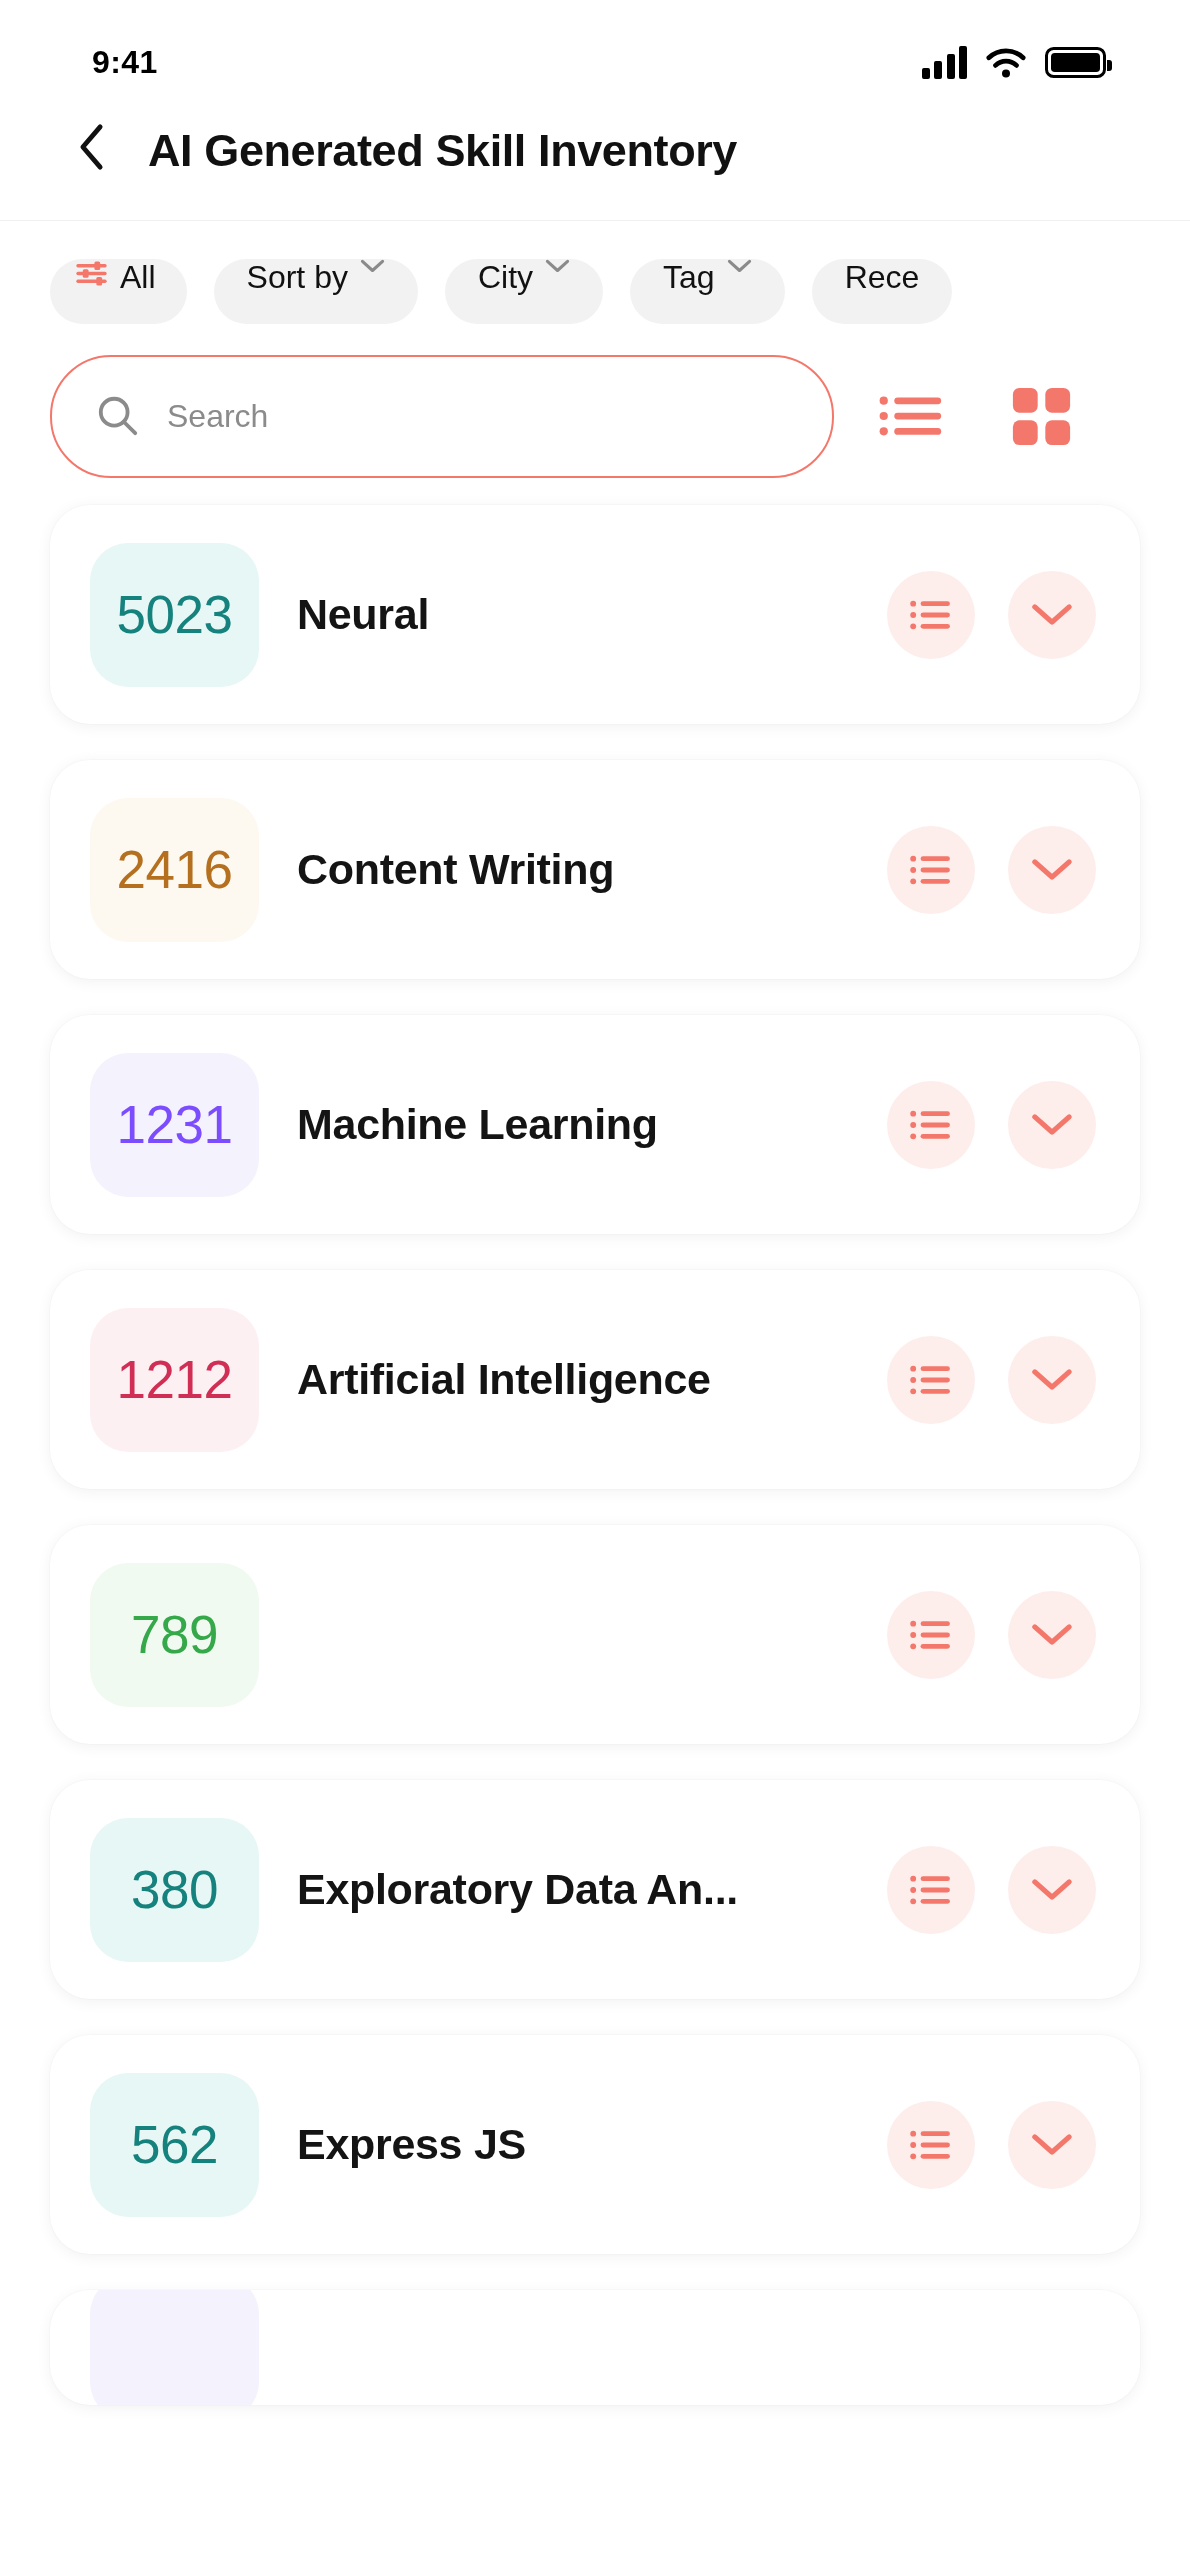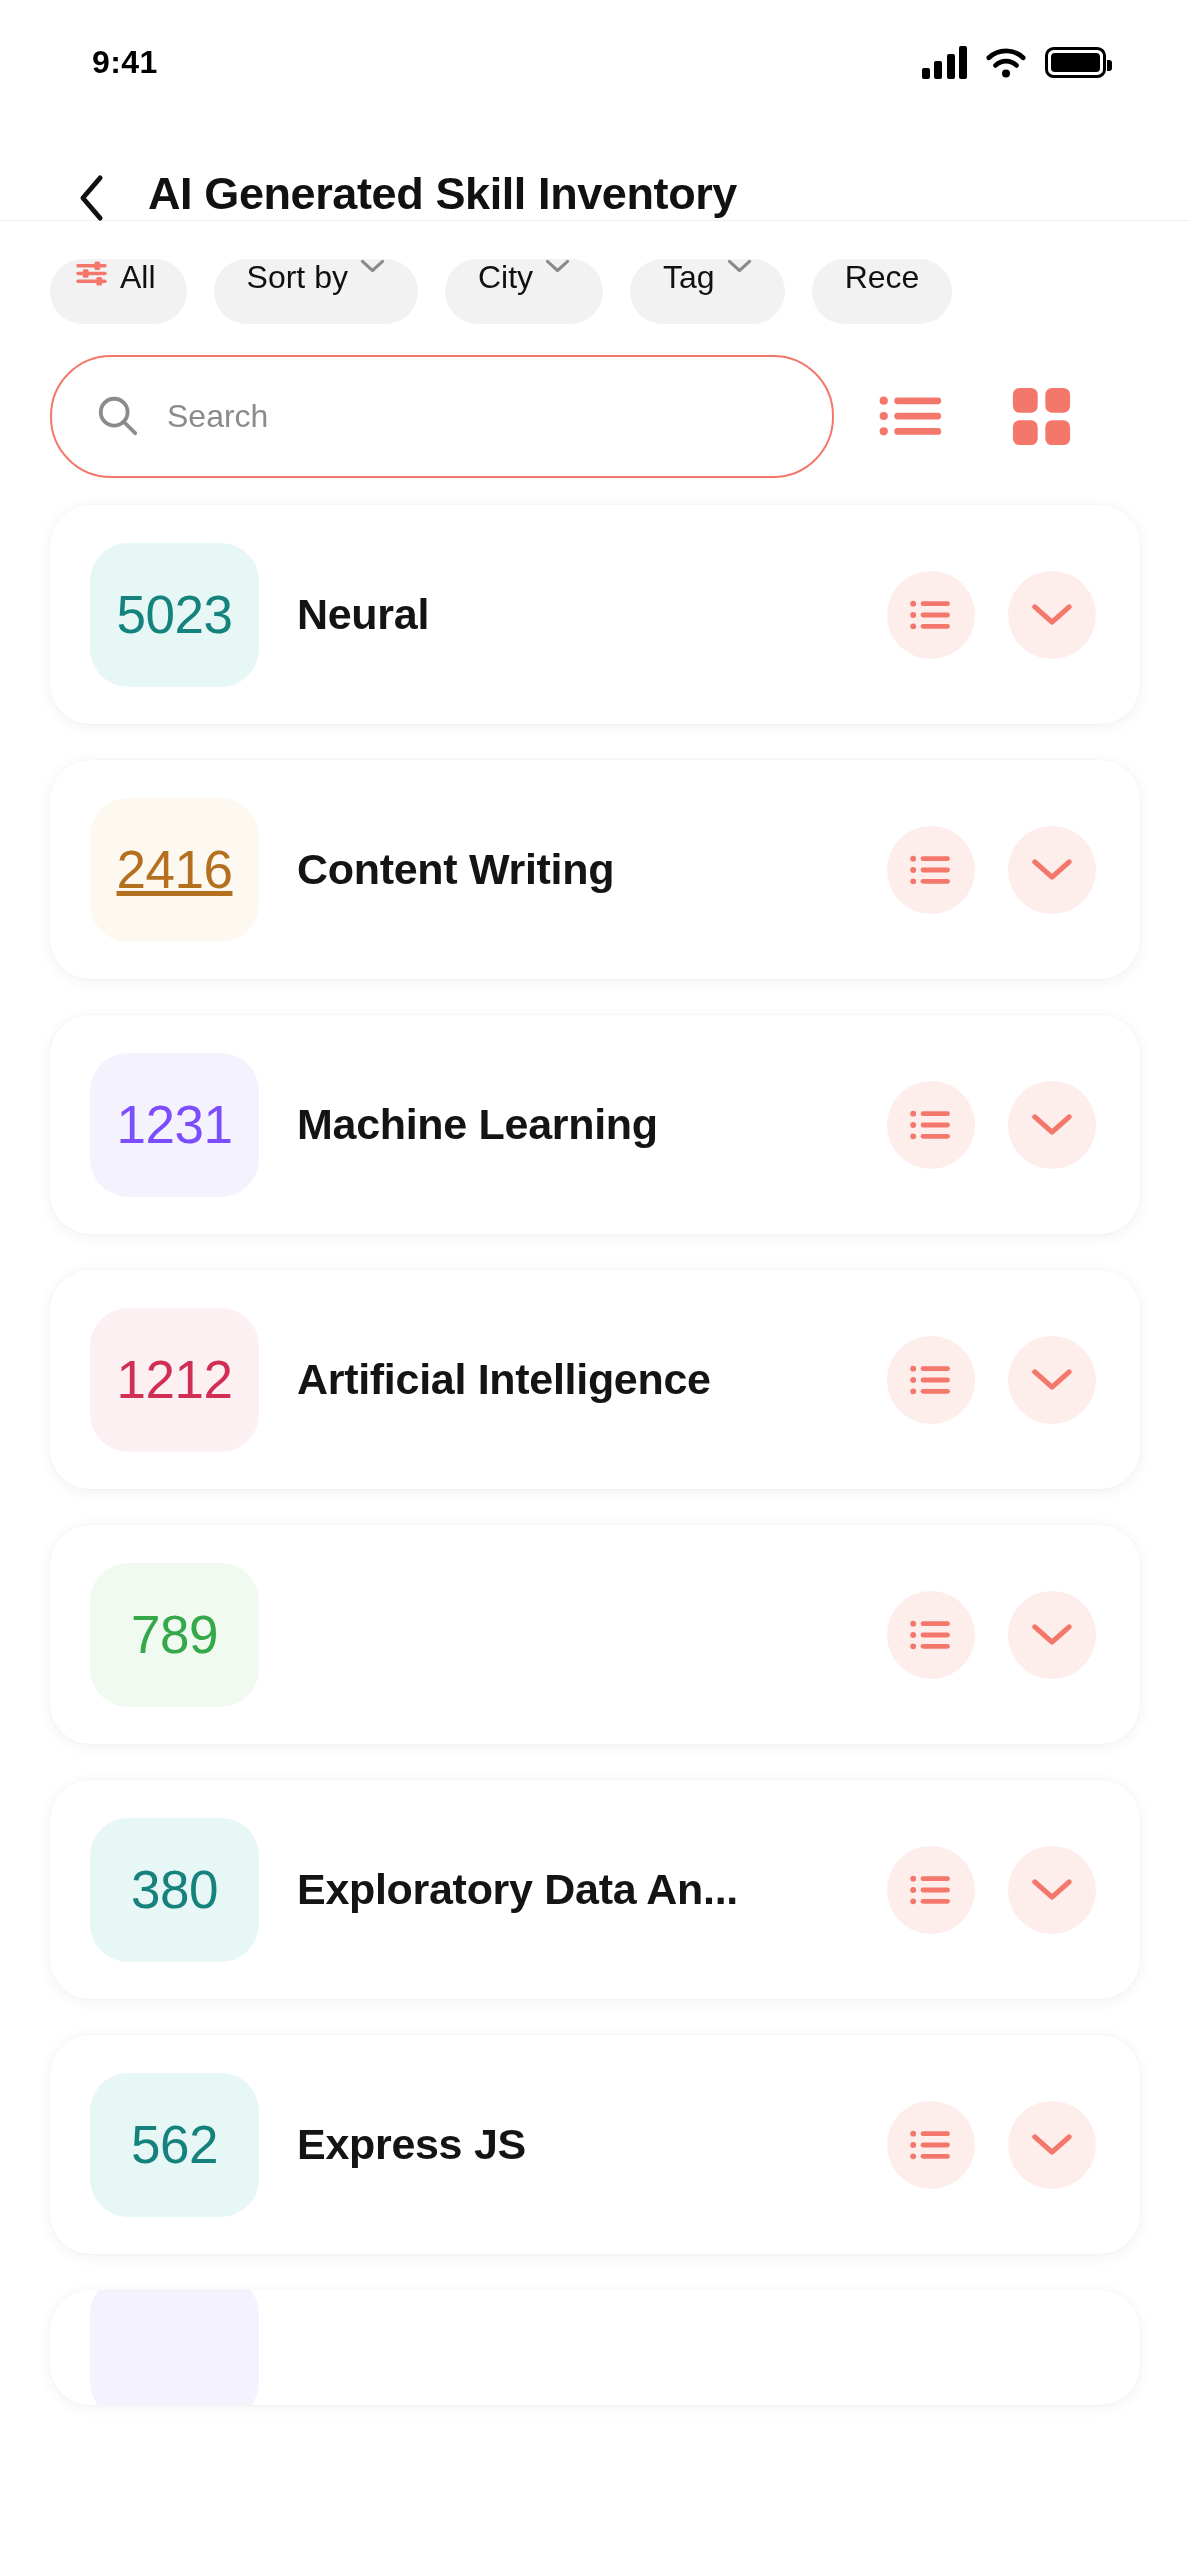--- a/index.html
+++ b/index.html
@@ -25,21 +25,21 @@
   .bars i:nth-child(3){ height:25px; }
   .bars i:nth-child(4){ height:33px; }
   .wifi{ width:40px; height:31px; position:relative; }
   .battery{ width:61px; height:31px; border:3.8px solid #000; border-radius:8.6px; position:relative; padding:2.9px; }
   .battery::after{ content:""; position:absolute; right:-8.6px; top:9.6px; width:4.8px; height:11.5px;
                    background:#000; border-radius:0 2.9px 2.9px 0; }
   .battery span{ display:block; width:100%; height:100%; background:#000; border-radius:3.8px; }
 
   
   .navbar{
-    height:96px; display:flex; align-items:flex-end; gap:35px;
+    height:96px; display:flex; align-items:flex-start; gap:35px;
     padding:0 0 0 69px; border-bottom:1.9px solid #f0f0f0;
   }
   .back-btn{
     width:44px; height:44px; display:flex; align-items:center; justify-content:center;
     cursor:pointer;
   }
   .nav-title{ font-size:45px; font-weight:700; color:#111; letter-spacing:-0.4px; }
 
   
   .chips{
@@ -220,21 +220,21 @@
         </div>
         <div class="round-btn">
           <svg width="42" height="25" viewBox="0 0 44 26">
             <path d="M4 5 L22 21 L40 5" fill="none" stroke="#f4776b" stroke-width="5.4" stroke-linecap="round" stroke-linejoin="round"></path>
           </svg>
         </div>
       </div>
     </div>
 
     <div class="card">
-      <div class="badge" style="color: rgb(181, 112, 31); background: rgb(253, 248, 240); text-decoration: underline;">2416</div>
+      <div class="badge" style="color: rgb(181, 112, 31); background: rgb(253, 248, 240);">2416</div>
       <div class="card-label">Content Writing</div>
       <div class="card-actions">
         <div class="round-btn">
           <svg width="44" height="36" viewBox="0 0 46 38">
             <circle cx="4.2" cy="7" r="3.1" fill="#f4776b"></circle>
             <circle cx="4.2" cy="19" r="3.1" fill="#f4776b"></circle>
             <circle cx="4.2" cy="31" r="3.1" fill="#f4776b"></circle>
             <rect x="12" y="4.4" width="31" height="5.2" rx="2.6" fill="#f4776b"></rect>
             <rect x="12" y="16.4" width="31" height="5.2" rx="2.6" fill="#f4776b"></rect>
             <rect x="12" y="28.4" width="31" height="5.2" rx="2.6" fill="#f4776b"></rect>

